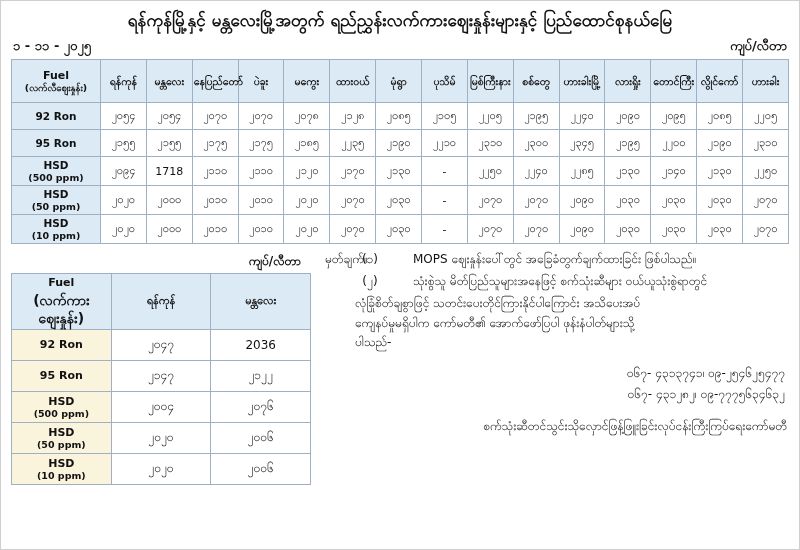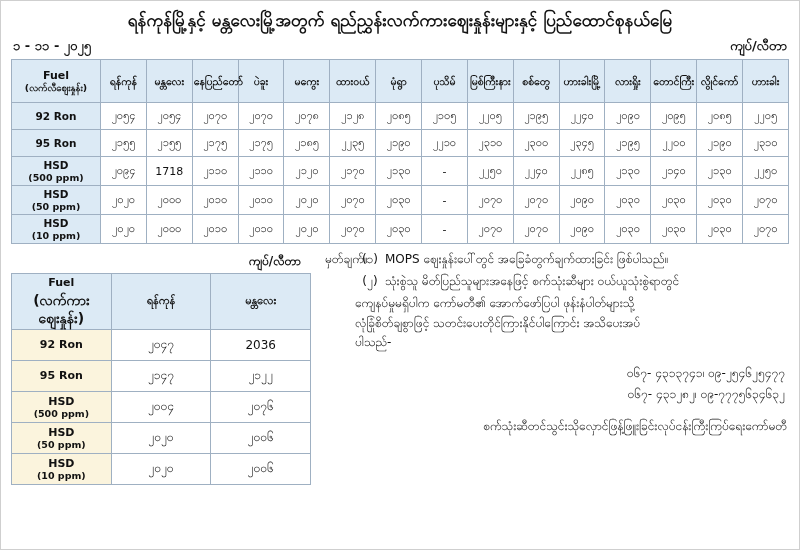--- a/index.html
+++ b/index.html
@@ -134,21 +134,21 @@
     display:flex;
     font-size:12px;
     line-height:1.65;
     margin-bottom:2px;
   }
   .note-num{
     width:30px;
     flex:0 0 30px;
     text-align:center;
   }
-  .note-text{flex:1;}
+  .note-text{flex:1;margin-left:28px;}
   .note-indent{padding-left:30px;font-size:12px;line-height:1.65;}
 
   .phones{
     text-align:right;
     font-size:12px;
     line-height:1.7;
     padding-top:10px;
     padding-right:4px;
   }
   .footer-line{
@@ -368,22 +368,22 @@
       <div class="note-item">
         <div class="note-num">မှတ်ချက်။</div>
         <div class="note-num">(၁)</div>
         <div class="note-text">MOPS ဈေးနှုန်းပေါ်တွင် အခြေခံတွက်ချက်ထားခြင်း ဖြစ်ပါသည်။</div>
       </div>
       <div class="note-item">
         <div class="note-num"></div>
         <div class="note-num">(၂)</div>
         <div class="note-text">သုံးစွဲသူ မိတ်ပြည်သူများအနေဖြင့် စက်သုံးဆီများ ဝယ်ယူသုံးစွဲရာတွင်</div>
       </div>
+      <div class="note-indent">လုံခြုံစိတ်ချစွာဖြင့် သတင်းပေးတိုင်ကြားနိုင်ပါကြောင်း အသိပေးအပ်</div>
       <div class="note-indent">ကျေနပ်မှုမရှိပါက ကော်မတီ၏ အောက်ဖော်ပြပါ ဖုန်းနံပါတ်များသို့</div>
-      <div class="note-indent">လုံခြုံစိတ်ချစွာဖြင့် သတင်းပေးတိုင်ကြားနိုင်ပါကြောင်း အသိပေးအပ်</div>
       <div class="note-indent">ပါသည်-</div>
 
       <div class="phones">
         <div>၀၆၇- ၄၃၁၃၇၄၁၊ ၀၉-၂၅၄၆၂၅၄၇၇</div>
         <div>၀၆၇- ၄၃၁၂၈၂၊ ၀၉-၇၇၇၅၆၃၄၆၃၂</div>
       </div>
 
       <div class="footer-line">စက်သုံးဆီတင်သွင်းသိုလှောင်ဖြန့်ဖြူးခြင်းလုပ်ငန်းကြီးကြပ်ရေးကော်မတီ</div>
     </div>
 

